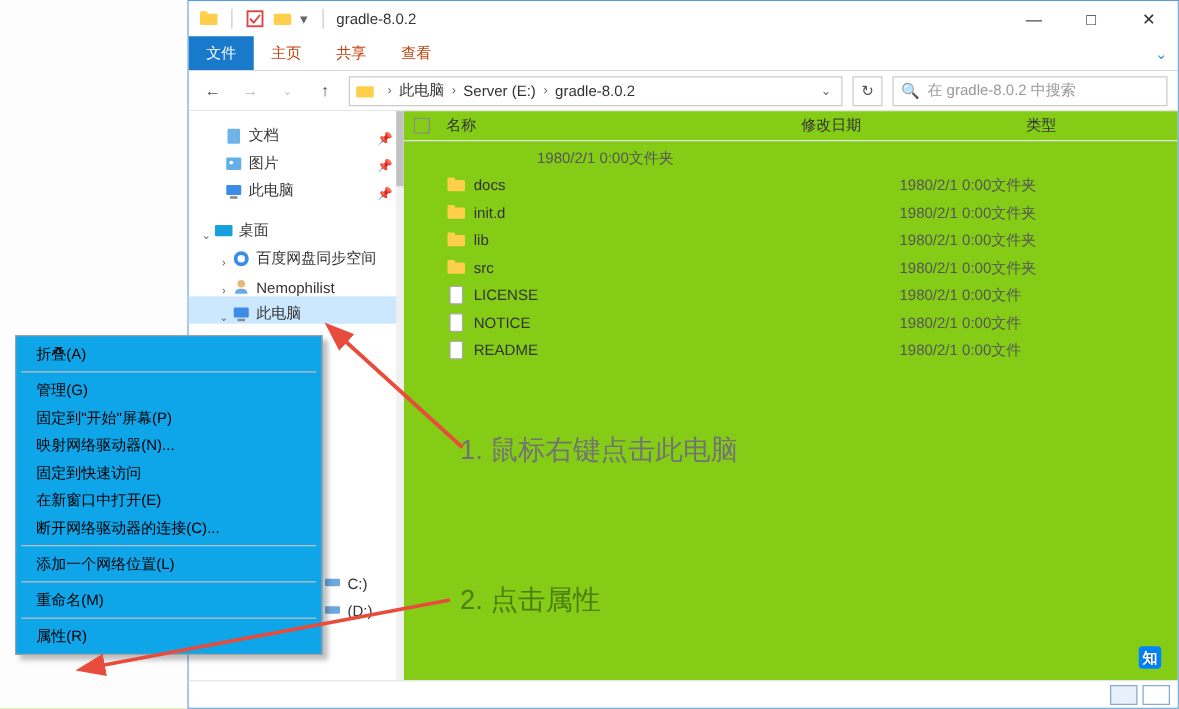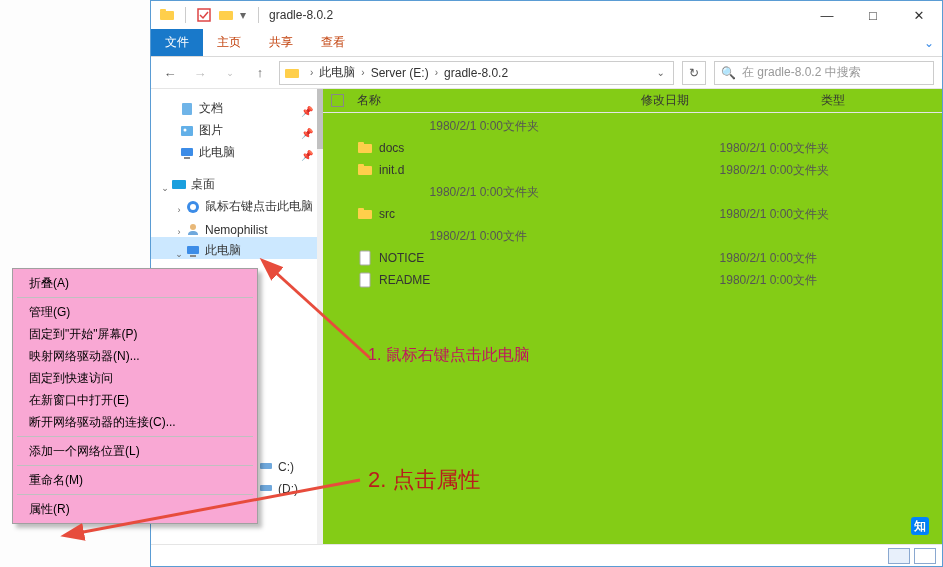--- a/index.html
+++ b/index.html
@@ -48,29 +48,29 @@
 .frow .fdate { width: 180px; color: #555; text-align: right; }
 .frow .ftype { width: 80px; color: #555; }
 .ficon { width: 16px; height: 16px; flex-shrink: 0; }
 .scrolltrack { position: absolute; left: -6px; top: 0; width: 6px; height: 100%; background: #f0f0f0; }
 .scrollthumb { position: absolute; left: -6px; top: 0; width: 6px; height: 60px; background: #c1c1c1; }
 
 .statusbar { height: 22px; border-top: 1px solid #e5e5e5; background: #fff; display: flex; align-items: center; justify-content: flex-end; padding: 0 6px; gap: 4px; }
 .viewbtn { width: 22px; height: 16px; border: 1px solid #8aa8d0; background: #e8f0fb; }
 .viewbtn.alt { background: #fff; }
 
-.ctxmenu { position: absolute; left: 12px; top: 268px; width: 246px; background: #f9a8d4; border: 1px solid #a0a0a0; box-shadow: 4px 4px 4px rgba(0,0,0,.25); font-size: 12px; color: #000; padding: 3px 2px; z-index: 10; }
+.ctxmenu { position: absolute; left: 12px; top: 268px; width: 246px; background: #0ea5e9; border: 1px solid #a0a0a0; box-shadow: 4px 4px 4px rgba(0,0,0,.25); font-size: 12px; color: #000; padding: 3px 2px; z-index: 10; }
 .mitem { height: 22px; display: flex; align-items: center; padding: 0 14px; }
 .msep { height: 1px; background: #c0c0c0; margin: 3px 2px; }
 
 .hidden-tree { position: absolute; left: 258px; top: 452px; font-size: 12px; color: #333; z-index: 1; }
 .hidden-tree .tnode { height: 22px; }
 
-.anno1 { position: absolute; left: 368px; top: 345px; color: #be185d; font-size: 16px; z-index: 20; }
-.anno2 { position: absolute; left: 368px; top: 465px; color: #b91c1c; font-size: 22px; z-index: 20; }
+.anno1 { position: absolute; left: 368px; top: 345px; color: #737373; font-size: 22px; z-index: 20; }
+.anno2 { position: absolute; left: 368px; top: 465px; color: #4d7c0f; font-size: 22px; z-index: 20; }
 .arrow { position: absolute; z-index: 19; }
 .watermark { position: absolute; right: 14px; bottom: 32px; color: #fff; font-size: 15px; font-style: italic; z-index: 30; text-shadow: 0 0 3px rgba(0,0,0,.3); display: flex; align-items: center; gap: 6px; }
 .watermark .zhihu { width: 18px; height: 18px; background: #0084ff; border-radius: 3px; color: #fff; font-size: 12px; display: flex; align-items: center; justify-content: center; font-weight: bold; font-style: normal; }
 
 
 .svgfolder { fill: #ffcf4b; }
 .svgfile { fill: #fff; stroke: #aaa; stroke-width: 1; }
 .svgdrive { fill: #6fa8dc; }
 .svgpc { fill: #3c8ce7; }
 .svgdesk { fill: #1a9fde; }
@@ -169,21 +169,21 @@
               <rect x="1" y="3" width="14" height="9" class="svgdesk" rx="1"></rect>
             </svg></span>
         <span>桌面</span>
       </div>
       <div class="tnode" style="padding-left:22px;">
         <span class="exp">›</span>
         <span class="ticon"><svg viewBox="0 0 16 16">
               <circle cx="8" cy="8" r="6" fill="#3c8ce7"></circle>
               <circle cx="8" cy="8" r="3" fill="#fff"></circle>
             </svg></span>
-        <span>鼠标右键点击此电脑</span>
+        <span>百度网盘同步空间</span>
       </div>
       <div class="tnode" style="padding-left:22px;">
         <span class="exp">›</span>
         <span class="ticon"><svg viewBox="0 0 16 16">
               <circle cx="8" cy="6" r="3" fill="#e8b878"></circle>
               <path d="M3 14c0-3 2-4 5-4s5 1 5 4" fill="#6fa8dc"></path>
             </svg></span>
         <span>Nemophilist</span>
       </div>
       <div class="tnode selected" style="padding-left:22px;">
@@ -230,35 +230,48 @@
               <span class="ficon"><svg viewBox="0 0 16 16">
                   <rect class="svgfolder" x="1" y="4" width="14" height="9" rx="1"></rect>
                   <rect class="svgfolder" x="1" y="2" width="6" height="3" rx="1"></rect>
                 </svg></span>
               <span>init.d</span>
             </div>
             <div class="fdate">1980/2/1 0:00</div>
             <div class="ftype">文件夹</div>
           </div>
           <div class="frow">
-            <div class="fdate">1980/2/1 0:00</div>
-            <div class="ftype">文件夹</div>
-          </div>
-          <div class="frow">
             <div class="fname">
               <span class="ficon"><svg viewBox="0 0 16 16">
                   <rect class="svgfolder" x="1" y="4" width="14" height="9" rx="1"></rect>
                   <rect class="svgfolder" x="1" y="2" width="6" height="3" rx="1"></rect>
                 </svg></span>
+              <span>lib</span>
+            </div>
+            <div class="fdate">1980/2/1 0:00</div>
+            <div class="ftype">文件夹</div>
+          </div>
+          <div class="frow">
+            <div class="fname">
+              <span class="ficon"><svg viewBox="0 0 16 16">
+                  <rect class="svgfolder" x="1" y="4" width="14" height="9" rx="1"></rect>
+                  <rect class="svgfolder" x="1" y="2" width="6" height="3" rx="1"></rect>
+                </svg></span>
               <span>src</span>
             </div>
             <div class="fdate">1980/2/1 0:00</div>
             <div class="ftype">文件夹</div>
           </div>
           <div class="frow">
+            <div class="fname">
+              <span class="ficon"><svg viewBox="0 0 16 16">
+                  <rect class="svgfile" x="3" y="1" width="10" height="14" rx="1"></rect>
+                </svg></span>
+              <span>LICENSE</span>
+            </div>
             <div class="fdate">1980/2/1 0:00</div>
             <div class="ftype">文件</div>
           </div>
           <div class="frow">
             <div class="fname">
               <span class="ficon"><svg viewBox="0 0 16 16">
                   <rect class="svgfile" x="3" y="1" width="10" height="14" rx="1"></rect>
                 </svg></span>
               <span>NOTICE</span>
             </div>

